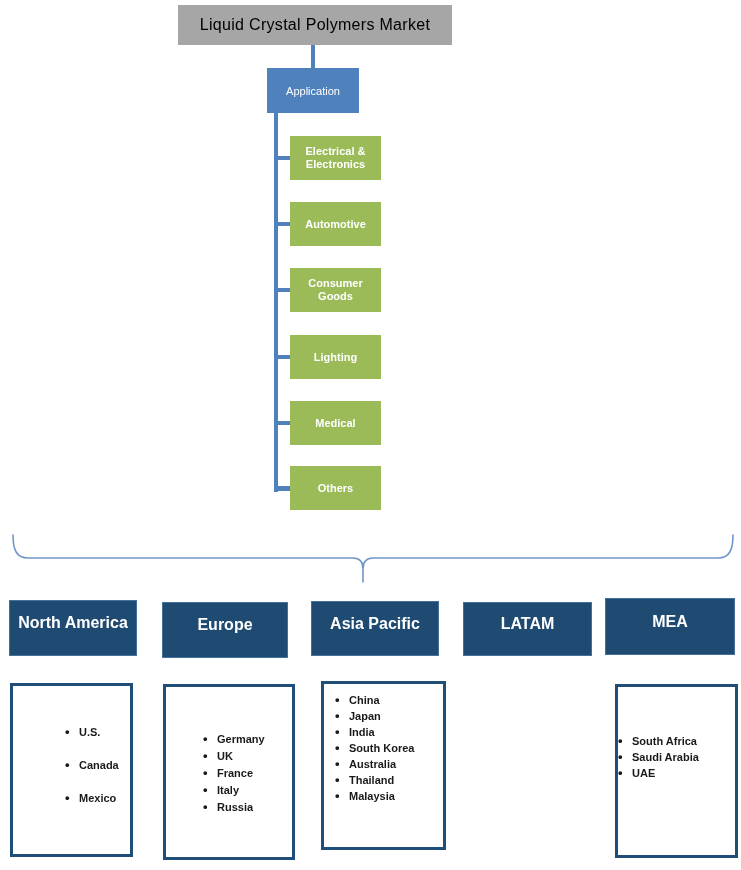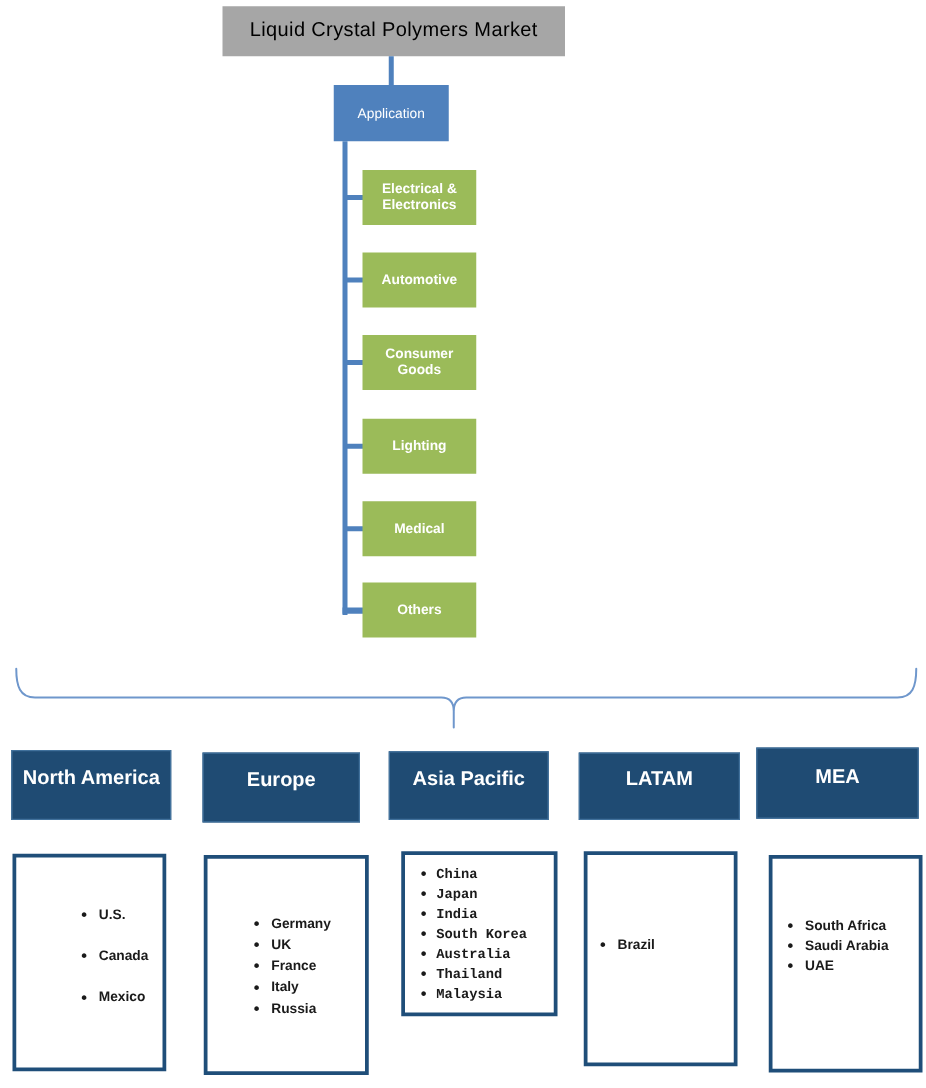--- a/index.html
+++ b/index.html
@@ -40,33 +40,33 @@
   .rh-0{left:9px;top:600px;width:128px;height:56px;}
   .rh-1{left:162px;top:602px;width:126px;height:56px;}
   .rh-2{left:311px;top:601px;width:128px;height:55px;}
   .rh-3{left:463px;top:602px;width:129px;height:54px;}
   .rh-4{left:605px;top:598px;width:130px;height:57px;}
 
   
   .region-box{position:absolute;background:#fff;border:3px solid #1f4e79;box-sizing:border-box;}
   .rb-0{left:10px;top:683px;width:123px;height:174px;}
   .rb-1{left:163px;top:684px;width:132px;height:176px;padding-left:26px;}
-  .rb-2{left:321px;top:681px;width:125px;height:132px;font-family:Liberation Mono, monospace;}
+  .rb-2{left:321px;top:681px;width:125px;height:169px;}
   .rb-3{left:467px;top:681px;width:123px;height:172px;}
   .rb-4{left:615px;top:684px;width:123px;height:174px;}
 
   .country-list{list-style:none;margin:0;display:flex;flex-direction:column;}
   .country-list li{font-size:11px;font-weight:bold;color:#1a1a1a;line-height:13px;
     position:relative;padding-left:14px;}
   .country-list li::before{content:"\2022";position:absolute;left:0;top:-1px;font-size:13px;}
   .rb-0 .country-list{padding:40px 4px 0 52px;gap:20px;}
   .rb-1 .country-list{padding:46px 4px 0 11px;gap:4px;}
   .rb-2 .country-list{padding:10px 4px 0 11px;gap:3px;}
   .rb-3 .country-list{padding:66px 4px 0 10px;gap:0;}
-  .rb-4 .country-list{padding:48px 4px 0 12px;gap:3px;}
+  .rb-4 .country-list{padding:48px 4px 0 0;gap:3px;}
 </style>
 </head>
 <body>
 
 <div class="canvas">
 
   <div class="title-box">Liquid Crystal Polymers Market</div>
 
   <div class="conn conn-title-app"></div>
 
@@ -121,25 +121,20 @@
       <li>China</li>
       <li>Japan</li>
       <li>India</li>
       <li>South Korea</li>
       <li>Australia</li>
       <li>Thailand</li>
       <li>Malaysia</li>
     </ul>
   </div>
 
-  <div class="region-box rb-3">
-    <ul class="country-list">
-      <li>Brazil</li>
-    </ul>
-  </div>
 
   <div class="region-box rb-4">
     <ul class="country-list">
       <li>South Africa</li>
       <li>Saudi Arabia</li>
       <li>UAE</li>
     </ul>
   </div>
 
 </div>

